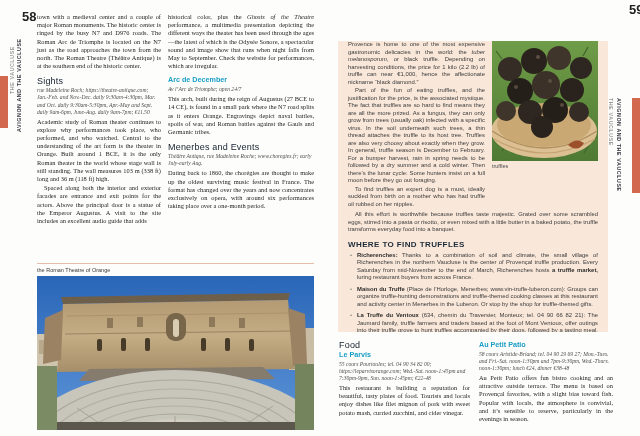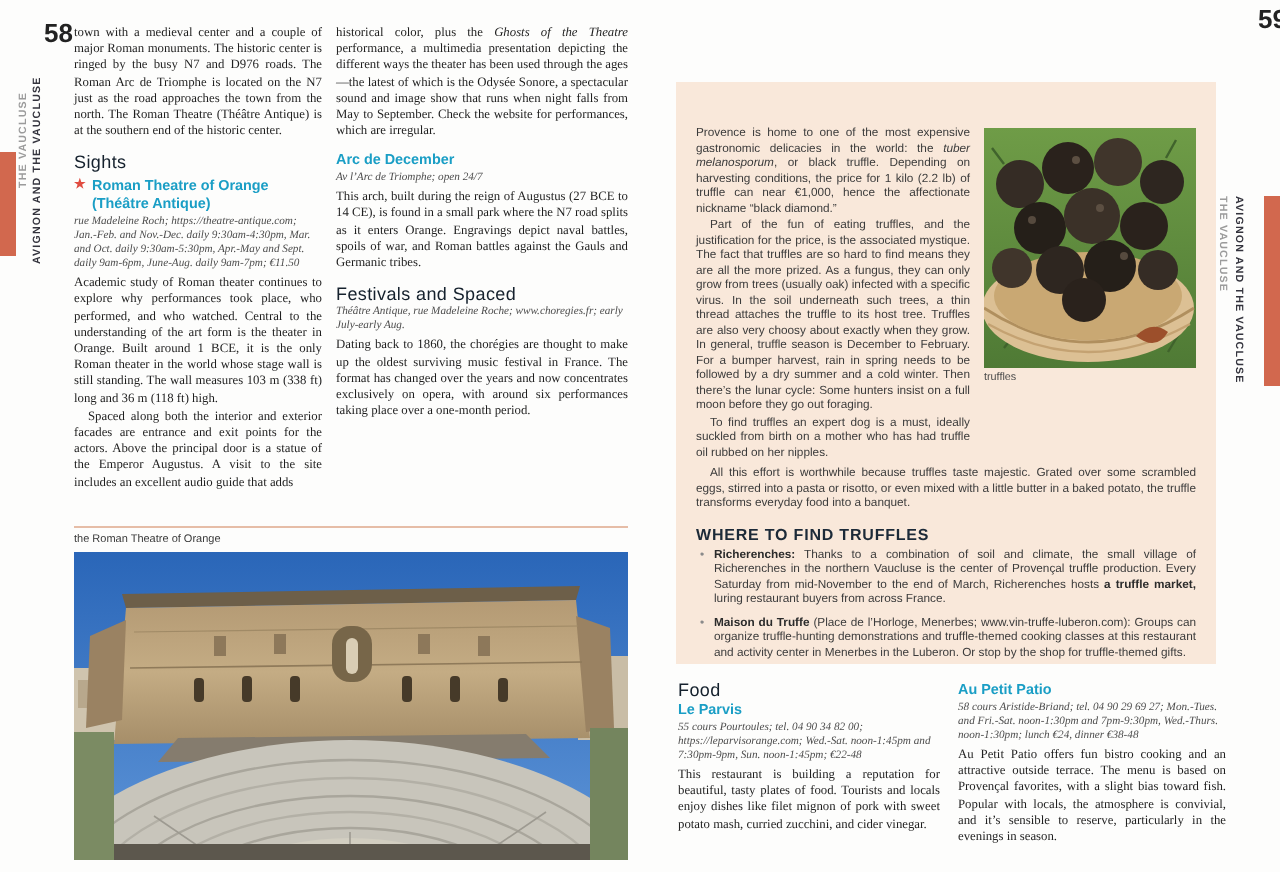--- a/index.html
+++ b/index.html
@@ -26,21 +26,21 @@
   .ital { font-style:italic; }
 
   
   .photo-block { position:absolute; }
   .rule { border-top:1px solid #e6bda7; height:0; margin-bottom:3px; }
   .caption { font-size:5.5px; color:#3a3a3a; margin-bottom:3px; }
 
   
   .box-header { position:absolute; left:338px; top:13px; width:270px; height:25px; background:#d2684e; border-radius:2px; display:flex; align-items:center; justify-content:center; }
   .box-title { color:#fdf5ef; font-weight:bold; font-size:11px; letter-spacing:0.2px; }
-  .box-body { position:absolute; left:338px; top:41px; width:270px; height:291px; background:#f9e8da; box-sizing:border-box; padding:23px 10px 6px 10px; overflow:hidden; }
+  .box-body { position:absolute; left:338px; top:41px; width:270px; height:291px; background:#f9e8da; box-sizing:border-box; padding:0 10px 6px 10px; overflow:hidden; }
   .box-sans { font-size:5.9px; line-height:1.27; text-align:justify; color:#3b3b3b; margin:0 0 1px 0; }
   .box-top { display:flex; gap:7px; }
   .box-top-text { width:137px; }
   .box-photo { width:106px; }
   .box-caption { font-size:5.4px; color:#4a4a4a; margin-top:2px; }
   .where-h { font-size:8px; font-weight:bold; color:#1c2a38; letter-spacing:0.4px; margin:6px 0 3px 0; }
   .bullet { display:flex; margin:0 0 4px 0; }
   .b-mark { width:9px; color:#8a8a8a; font-size:6px; flex:none; padding-left:2px; box-sizing:border-box; }
   .b-text { flex:1; font-size:5.9px; line-height:1.27; text-align:justify; color:#3b3b3b; }
   .b-lead { font-weight:bold; color:#2b2b2b; }
@@ -55,36 +55,31 @@
 
   <div class="pagenum" style="left:10px; top:9px;">58</div>
 
   <div class="tab" style="left:0; top:76px; width:8px; height:52px;"></div>
   <div class="vtext flip" style="left:16px; top:44px; height:88px;">AVIGNON AND THE VAUCLUSE</div>
   <div class="vtext flip light" style="left:9px; top:44px; height:50px;">THE VAUCLUSE</div>
 
   <div class="col" style="left:37px; top:13px; width:124px;">
     <p class="serif-p">town with a medieval center and a couple of major Roman monuments. The historic center is ringed by the busy N7 and D976 roads. The Roman Arc de Triomphe is located on the N7 just as the road approaches the town from the north. The Roman Theatre (Théâtre Antique) is at the southern end of the historic center.</p>
     <div class="h-cat">Sights</div>
-    <div class="h-poi star-head">
-      <span class="star">★</span>
-      <span style="display:block;">Roman Theatre of Orange</span>
-      <span style="display:block;">(Théâtre Antique)</span>
-    </div>
     <p class="details">rue Madeleine Roch; https://theatre-antique.com; Jan.-Feb. and Nov.-Dec. daily 9:30am-4:30pm, Mar. and Oct. daily 9:30am-5:30pm, Apr.-May and Sept. daily 9am-6pm, June-Aug. daily 9am-7pm; €11.50</p>
     <p class="serif-p">Academic study of Roman theater continues to explore why performances took place, who performed, and who watched. Central to the understanding of the art form is the theater in Orange. Built around 1 BCE, it is the only Roman theater in the world whose stage wall is still standing. The wall measures 103 m (338 ft) long and 36 m (118 ft) high.</p>
     <p class="serif-p indent">Spaced along both the interior and exterior facades are entrance and exit points for the actors. Above the principal door is a statue of the Emperor Augustus. A visit to the site includes an excellent audio guide that adds</p>
   </div>
 
   <div class="col" style="left:168px; top:13px; width:146px;">
     <p class="serif-p"><span>historical color, plus the </span><span class="ital">Ghosts of the Theatre</span><span> performance, a multimedia presentation depicting the different ways the theater has been used through the ages—the latest of which is the Odysée Sonore, a spectacular sound and image show that runs when night falls from May to September. Check the website for performances, which are irregular.</span></p>
     <div class="h-poi" style="margin-top:6px;">Arc de December</div>
     <p class="details">Av l’Arc de Triomphe; open 24/7</p>
     <p class="serif-p">This arch, built during the reign of Augustus (27 BCE to 14 CE), is found in a small park where the N7 road splits as it enters Orange. Engravings depict naval battles, spoils of war, and Roman battles against the Gauls and Germanic tribes.</p>
-    <div class="h-cat">Festivals and Spaced</div>
+    <div class="h-cat">Menerbes and Events</div>
     <p class="details">Théâtre Antique, rue Madeleine Roche; www.choregies.fr; early July-early Aug.</p>
     <p class="serif-p">Dating back to 1860, the chorégies are thought to make up the oldest surviving music festival in France. The format has changed over the years and now concentrates exclusively on opera, with around six performances taking place over a one-month period.</p>
   </div>
 
   <div class="photo-block" style="left:37px; top:263px; width:277px;">
     <div class="rule"></div>
     <div class="caption">the Roman Theatre of Orange</div>
     <svg width="277" height="154" viewBox="0 0 277 154">
       <defs>
         <linearGradient id="sky" x1="0" y1="0" x2="0" y2="1">

